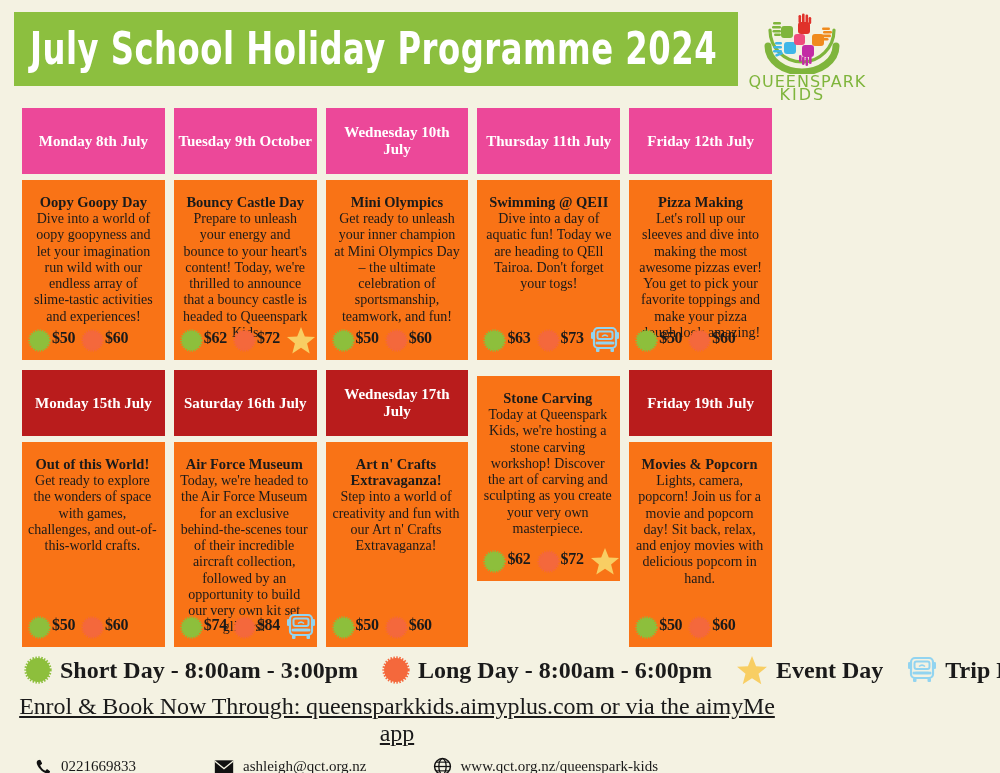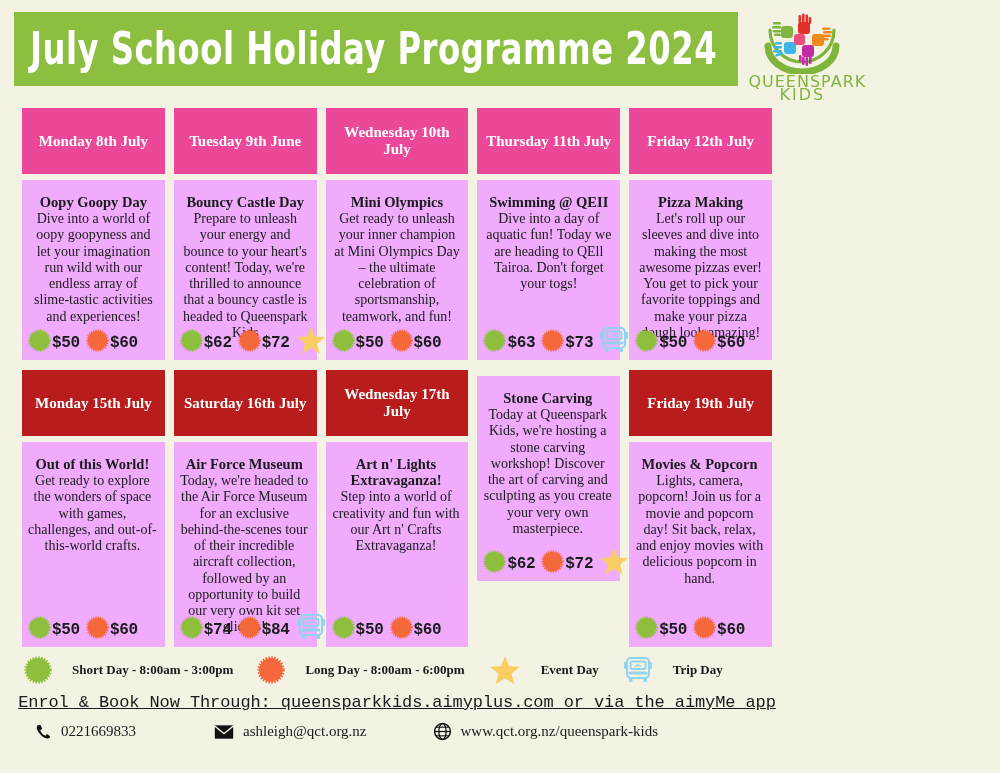--- a/index.html
+++ b/index.html
@@ -99,21 +99,21 @@
     font-weight: bold;
     font-size: 15px;
     text-align: center;
     box-sizing: border-box;
     padding: 0 4px;
   }
   .teal { background: #ec4899; }
   .purple { background: #b91c1c; }
 
   .day-body {
-    background: #f0abfc;
+    background: #f97316;
     margin-top: 6px;
     box-sizing: border-box;
     padding: 14px 8px 6px 8px;
     display: flex;
     flex-direction: column;
     position: relative;
   }
   .week1 .day-body { height: 180px; }
   .week2 .day-body { height: 205px; padding-left: 6px; }
 
@@ -135,23 +135,22 @@
     position: absolute;
     left: 6px;
     right: 4px;
     bottom: 7px;
     display: flex;
     align-items: center;
     height: 26px;
   }
   .badge {
     display: flex;
-    align-items: flex-end;
+    align-items: flex-start;
     margin-right: 6px;
-    font-family: Liberation Mono, monospace;
   }
   .badge .dot {
     width: 23px;
     height: 23px;
     flex: 0 0 23px;
   }
   .badge .price {
     font-weight: bold;
     font-size: 16px;
     margin-left: 1px;
@@ -172,33 +171,32 @@
     box-sizing: border-box;
     height: 40px;
   }
   .legend-item {
     display: flex;
     align-items: center;
     white-space: nowrap;
   }
   .legend-item .lbl {
     font-weight: bold;
-    font-size: 13px;
-    margin-left: 20px;
+    font-size: 24px;
+    margin-left: 8px;
   }
   .legend .sep { width: 24px; flex: 0 0 24px; }
   .legend .dot-lg { width: 28px; height: 28px; flex: 0 0 28px; }
 
   
   .enrol {
     text-align: center;
-    font-size: 17px;
+    font-size: 24px;
     padding-top: 6px;
     letter-spacing: -0.1px;
-    font-family: Liberation Mono, monospace;
   }
   .enrol span { text-decoration: underline; }
 
   
   .contacts {
     display: flex;
     align-items: center;
     padding: 10px 0 0 34px;
     box-sizing: border-box;
     font-size: 15px;
@@ -290,21 +288,21 @@
                 <circle cx="20" cy="20" r="17" fill="#F4683C" stroke="#F4683C" stroke-width="5" stroke-dasharray="2 2"></circle>
               </svg>
             <span class="price">$60</span>
           </div>
           <div class="icon-slot"></div>
         </div>
       </div>
     </div>
 
     <div class="day-col">
-      <div class="day-head teal">Tuesday 9th June</div>
+      <div class="day-head teal">Tuesday 9th October</div>
       <div class="day-body">
         <div class="act-title">Bouncy Castle Day</div>
         <div class="act-desc">Prepare to unleash your energy and bounce to your heart's content! Today, we're thrilled to announce that a bouncy castle is headed to Queenspark Kids</div>
         <div class="badges">
           <div class="badge">
             <svg class="dot" viewBox="0 0 40 40">
                 <circle cx="20" cy="20" r="17" fill="#8DBF3C" stroke="#8DBF3C" stroke-width="5" stroke-dasharray="2 2"></circle>
               </svg>
             <span class="price">$62</span>
           </div>
@@ -463,21 +461,21 @@
               <rect x="26.5" y="6" width="2.5" height="7" rx="1.2" fill="#92D4F0"></rect>
             </svg>
           </div>
         </div>
       </div>
     </div>
 
     <div class="day-col">
       <div class="day-head purple">Wednesday 17th July</div>
       <div class="day-body">
-        <div class="act-title">Art n' Lights Extravaganza!</div>
+        <div class="act-title">Art n' Crafts Extravaganza!</div>
         <div class="act-desc">Step into a world of creativity and fun with our Art n' Crafts Extravaganza!</div>
         <div class="badges">
           <div class="badge">
             <svg class="dot" viewBox="0 0 40 40">
                 <circle cx="20" cy="20" r="17" fill="#8DBF3C" stroke="#8DBF3C" stroke-width="5" stroke-dasharray="2 2"></circle>
               </svg>
             <span class="price">$50</span>
           </div>
           <div class="badge">
             <svg class="dot" viewBox="0 0 40 40">

